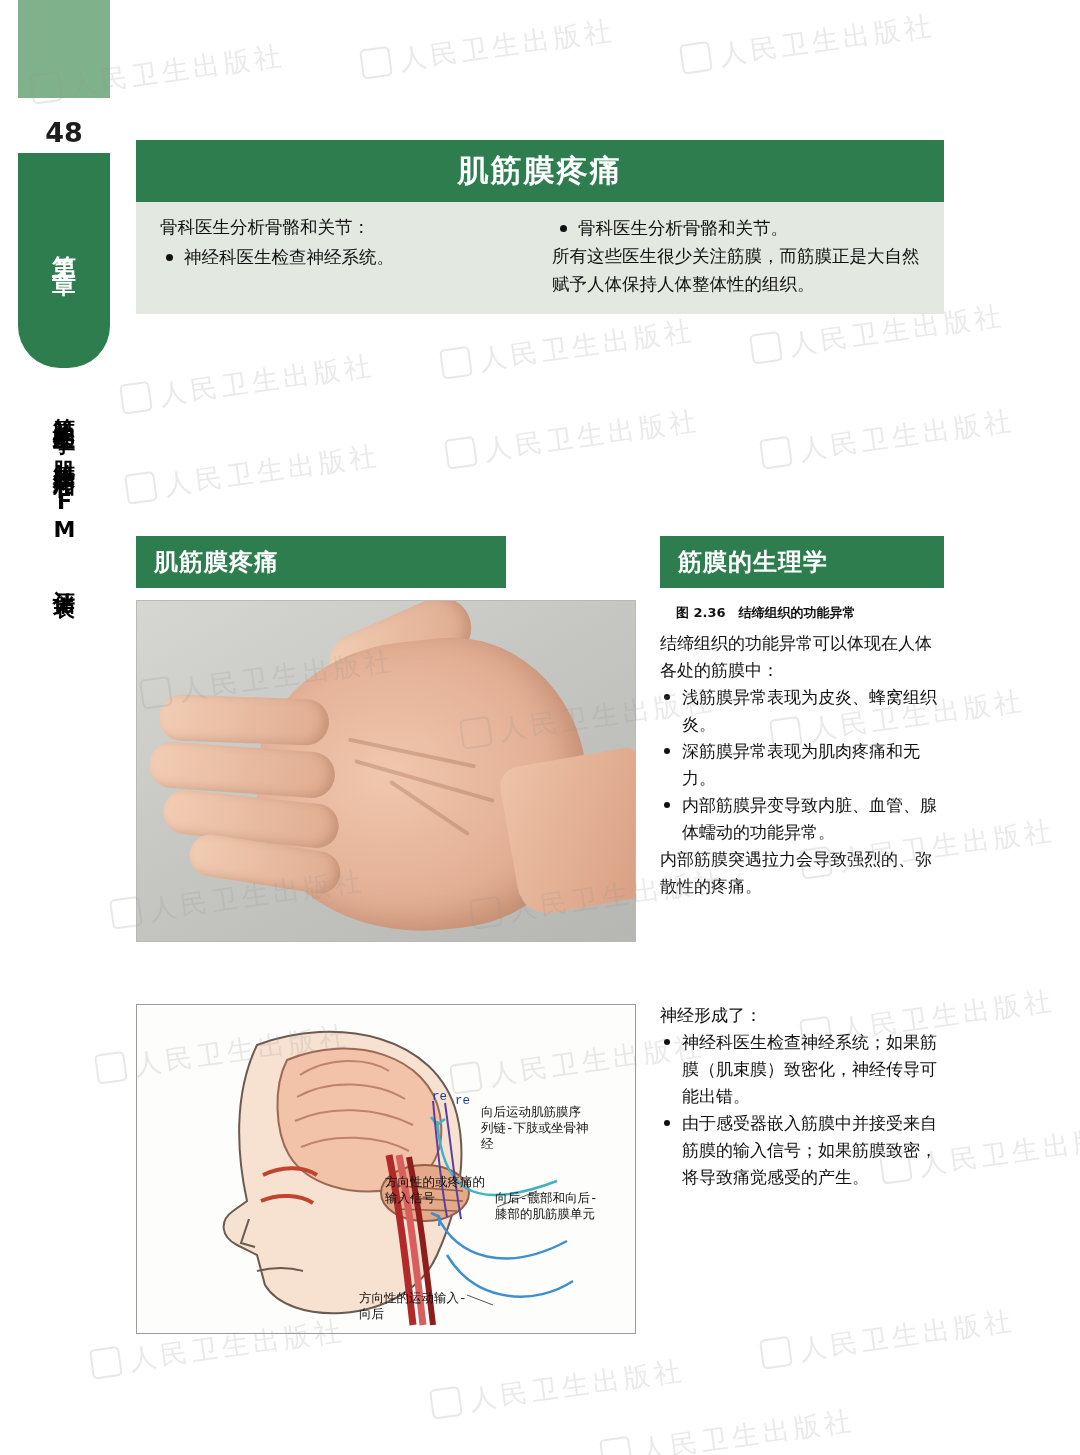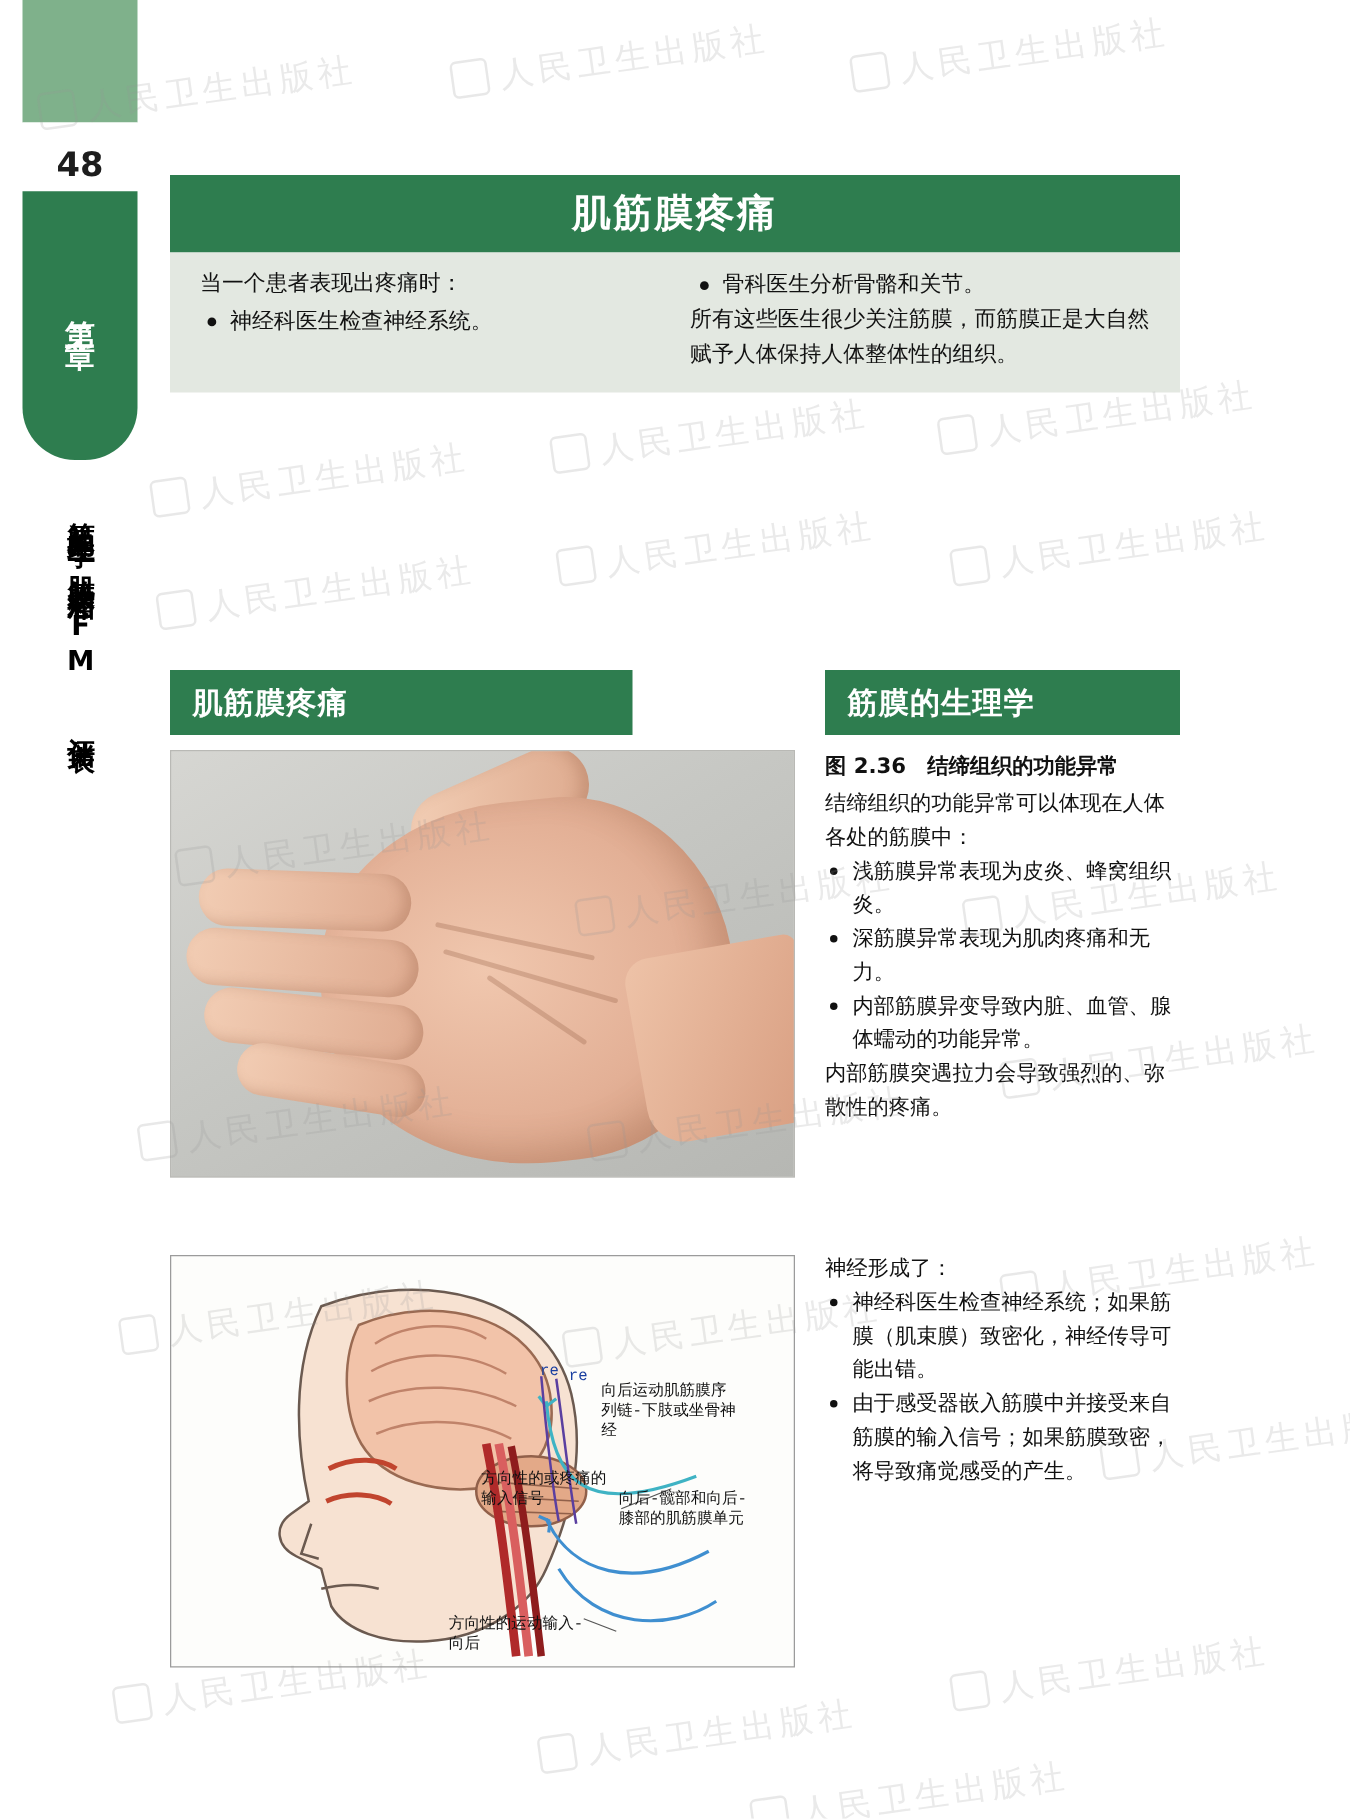--- a/index.html
+++ b/index.html
@@ -255,23 +255,23 @@
   
   .rcol {
     position: absolute;
     left: 660px;
     width: 288px;
     color: #111;
   }
   #rtext-1 { top: 600px; }
   #rtext-2 { top: 1002px; }
   .figcap {
-    font-size: 17px;
-    font-weight: bold;
-    margin: 0 0 4px 0;
+    font-size: 13px;
+    font-weight: bold;
+    margin: 0 0 4px 16px;
     line-height: 26px;
   }
   .rcol .para, .rcol ul.bul li { font-size: 17px; line-height: 27px; }
   .rcol ul.bul li { padding-left: 22px; }
   .rcol ul.bul li::before { left: 4px; top: 10px; width: 6px; height: 6px; }
 
   
   .diagram {
     position: absolute;
     left: 136px;
@@ -328,21 +328,21 @@
   <div class="spine-chapter">
     <span>第二章</span>
   </div>
   <div class="spine-label">
     <span>筋膜的生理学、肌筋膜疼痛和 FM 评估表</span>
   </div>
 
   <div class="banner">肌筋膜疼痛</div>
   <div class="banner-body">
     <div class="bcol">
-      <p class="lead">当一个患者表现出疼痛时：</p>
+      <p class="lead">骨科医生分析骨骼和关节：</p>
       <ul class="bul">
         <li>神经科医生检查神经系统。</li>
       </ul>
     </div>
     <div class="bcol">
       <ul class="bul">
         <li>骨科医生分析骨骼和关节。</li>
       </ul>
       <p class="para">所有这些医生很少关注筋膜，而筋膜正是大自然赋予人体保持人体整体性的组织。</p>
     </div>

